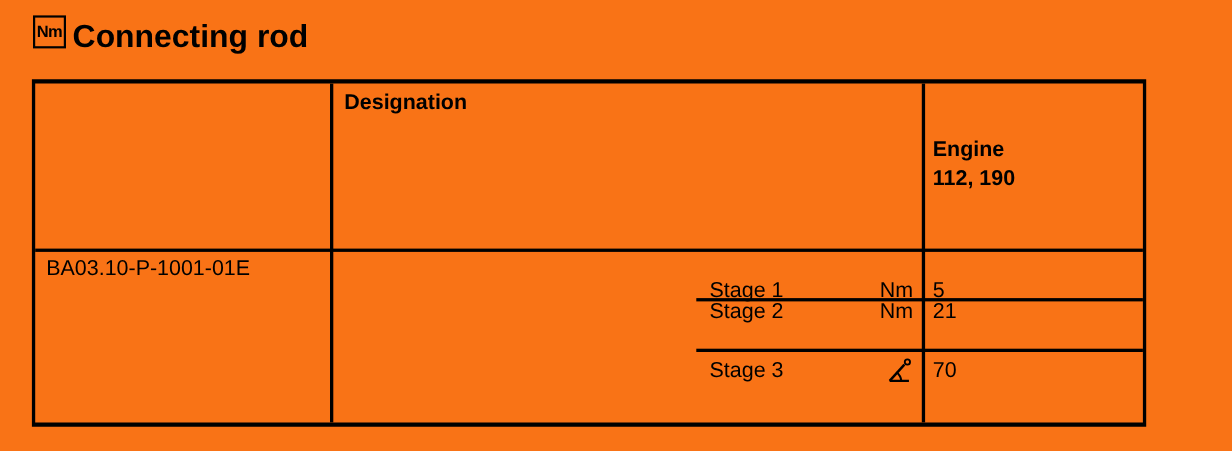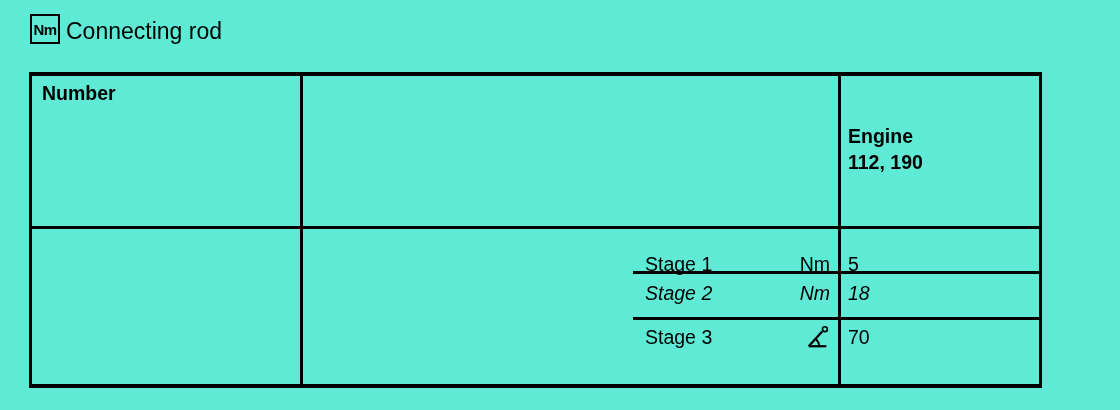--- a/index.html
+++ b/index.html
@@ -4,21 +4,21 @@
 <style>
   html, body {
     margin: 0;
     padding: 0;
     background: #ffffff;
   }
   .page {
     position: relative;
     width: 1120px;
     height: 410px;
-    background: #5eead4;
+    background: #f97316;
     font-family: "Liberation Sans", sans-serif;
     color: #000000;
     overflow: hidden;
   }
   
   .nm-box {
     position: absolute;
     left: 30px;
     top: 14px;
     width: 30px;
@@ -29,22 +29,22 @@
     align-items: center;
     justify-content: center;
     font-weight: bold;
     font-size: 15px;
     letter-spacing: -0.5px;
   }
   .page-title {
     position: absolute;
     left: 66px;
     top: 18px;
-    font-size: 23px;
-    font-weight: normal;
+    font-size: 29px;
+    font-weight: bold;
   }
   
   .ttable {
     position: absolute;
     left: 29px;
     top: 72px;
     width: 1013px;
     height: 316px;
     box-sizing: border-box;
     border: 3px solid #000000;
@@ -81,21 +81,21 @@
   .td-number { left: 10px; top: 155px; }
   .td-designation { left: 281px; top: 155px; }
   .stage-label { left: 613px; }
   .stage-unit {
     left: 601px;
     width: 197px;
     text-align: right;
   }
   .stage-value { left: 816px; }
   .r1 { top: 155px; margin-top: 20px; }
-  .r2 { top: 204px; font-style: italic; }
+  .r2 { top: 194px; }
   .r3 { top: 248px; text-align: right; }
   .angle-icon {
     display: inline-block;
     vertical-align: -4px;
   }
 </style>
 </head>
 <body>
 
 <div class="page">
@@ -104,34 +104,35 @@
   <span class="page-title">Connecting rod</span>
 
   <div class="ttable">
 
     <div class="vline v1"></div>
     <div class="vline v2"></div>
     <div class="hline header-sep"></div>
     <div class="hline stage-sep-1"></div>
     <div class="hline stage-sep-2"></div>
 
-    <div class="cell th th-number">Number</div>
+    <div class="cell th th-designation">Designation</div>
     <div class="cell th th-engine">
       <div>Engine</div>
       <div>112, 190</div>
     </div>
 
+    <div class="cell td-number">BA03.10-P-1001-01E</div>
 
     <div class="cell stage-label r1">Stage 1</div>
     <div class="cell stage-unit r1">Nm</div>
     <div class="cell stage-value r1">5</div>
 
     <div class="cell stage-label r2">Stage 2</div>
     <div class="cell stage-unit r2">Nm</div>
-    <div class="cell stage-value r2">18</div>
+    <div class="cell stage-value r2">21</div>
 
     <div class="cell stage-label r3">Stage 3</div>
     <div class="cell stage-unit r3">
       <svg class="angle-icon" viewBox="0 0 26 28" width="24" height="26" aria-hidden="true">
         <line x1="3" y1="24" x2="22" y2="24" stroke="#000000" stroke-width="2.4"></line>
         <line x1="3" y1="24" x2="17.5" y2="8" stroke="#000000" stroke-width="2.4"></line>
         <path d="M 14.5 24 A 11.5 11.5 0 0 0 9.5 15.5" fill="none" stroke="#000000" stroke-width="2"></path>
         <circle cx="20.5" cy="5.5" r="2.6" fill="none" stroke="#000000" stroke-width="1.8"></circle>
       </svg>
     </div>

